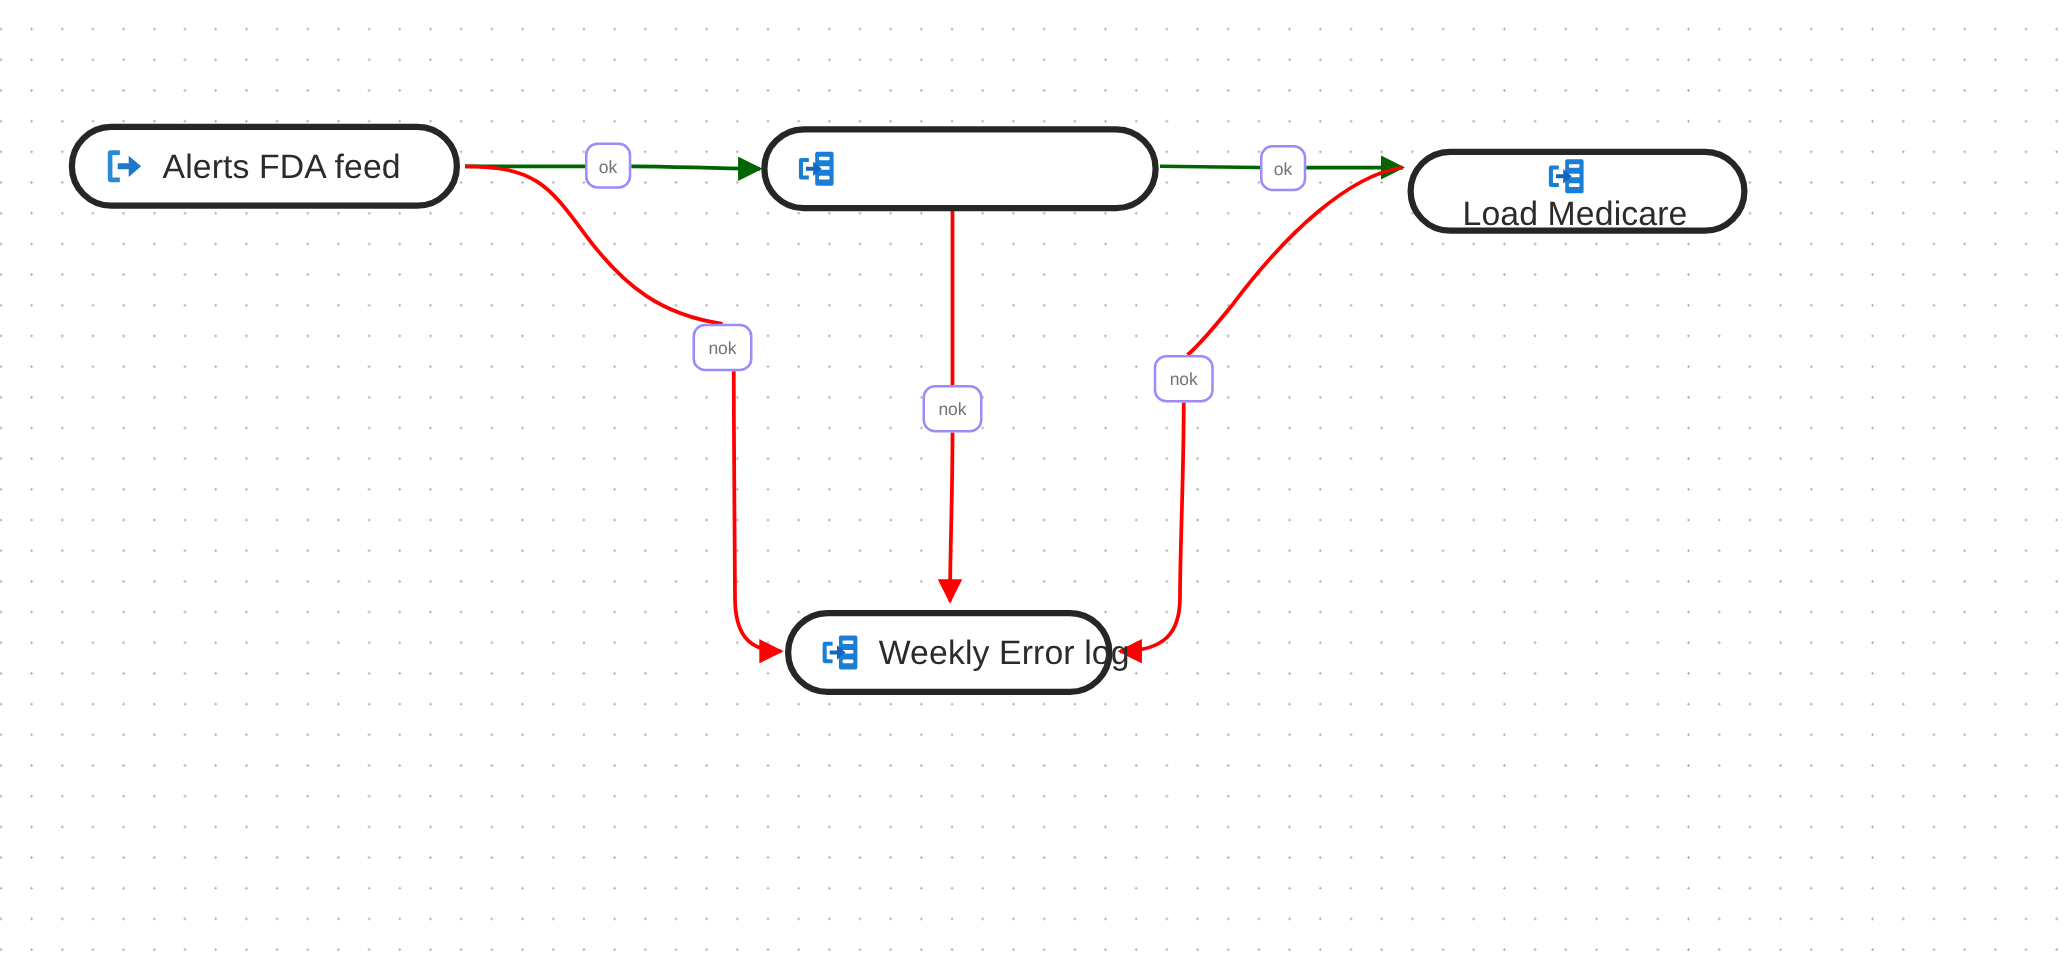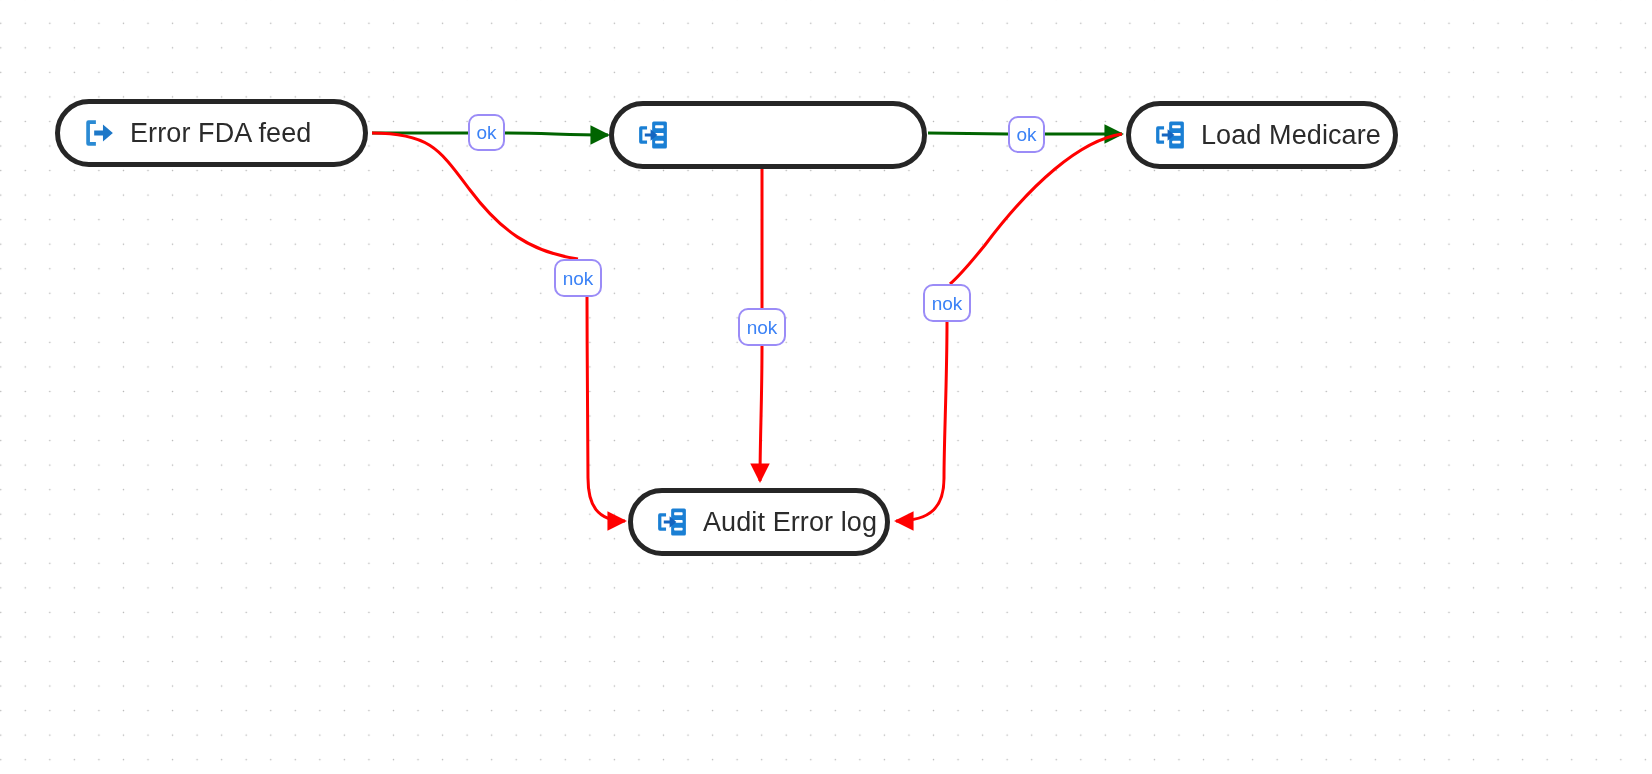--- a/index.html
+++ b/index.html
@@ -54,22 +54,22 @@
     letter-spacing: 0.1px;
   }
 
   
   .badge {
     position: absolute;
     box-sizing: border-box;
     background: #ffffff;
     border: 2.4px solid #9b8cf7;
     border-radius: 10px;
-    color: #3b82f6;
-    font-size: 19px;
+    color: #737373;
+    font-size: 14px;
     line-height: 1;
     display: flex;
     align-items: center;
     justify-content: center;
     padding: 0 6px;
   }
 </style>
 </head>
 <body>
 
@@ -104,56 +104,56 @@
     <path d="M 1122,134 C 1080,140 1030,185 985,245 C 968,266 957,278 950,284" fill="none" stroke="#ff0000" stroke-width="3"></path>
 
     <path d="M 947,322 C 947,380 944,440 944,478 C 944,506 932,521 896,521" fill="none" stroke="#ff0000" stroke-width="3" marker-end="url(#arrow-red)"></path>
   </svg>
 
   <div class="node" style="left:55px; top:99px; width:313px; height:68px;">
     <svg class="node-icon" viewBox="0 0 24 24">
       <path d="M3 4.6 a1.6 1.6 0 0 1 1.6-1.6 h5.2 v2.6 h-4.2 v12.8 h4.2 v2.6 h-5.2 A1.6 1.6 0 0 1 3 19.4 z" fill="#2a8ad4"></path>
       <path d="M8.6 10.3 h6.2 v-4.3 l7.0 6.0 -7.0 6.0 v-4.3 h-6.2 z" fill="#1e78c8"></path>
     </svg>
-    <span class="node-label">Error FDA feed</span>
+    <span class="node-label">Alerts FDA feed</span>
   </div>
 
   <div class="node" style="left:609px; top:101px; width:318px; height:68px;">
     <svg class="node-icon" viewBox="0 0 24 24">
       <rect x="11.4" y="2.4" width="10.4" height="19.2" rx="1.1" fill="#1a7fd4"></rect>
       <rect x="13.5" y="5.2" width="6.0" height="2.0" rx="0.5" fill="#ffffff"></rect>
       <rect x="13.5" y="10.6" width="6.0" height="2.0" rx="0.5" fill="#ffffff"></rect>
       <rect x="13.5" y="16.0" width="6.0" height="2.0" rx="0.5" fill="#ffffff"></rect>
       <path d="M2.2 7.2 a1.3 1.3 0 0 1 1.3-1.3 h4.3 v2.3 h-3.3 v7.6 h3.3 v2.3 h-4.3 a1.3 1.3 0 0 1 -1.3-1.3 z" fill="#1a7fd4"></path>
       <path d="M6.2 10.9 h4.1 v-3.0 l4.8 4.1 -4.8 4.1 v-3.0 h-4.1 z" fill="#1565c0"></path>
     </svg>
   </div>
 
-  <div class="node" style="left:1126px; top:101px; width:272px; height:68px;">
+  <div class="node" style="left:1126px; top:119px; width:272px; height:68px;flex-direction:column;">
     <svg class="node-icon" viewBox="0 0 24 24">
       <rect x="11.4" y="2.4" width="10.4" height="19.2" rx="1.1" fill="#1a7fd4"></rect>
       <rect x="13.5" y="5.2" width="6.0" height="2.0" rx="0.5" fill="#ffffff"></rect>
       <rect x="13.5" y="10.6" width="6.0" height="2.0" rx="0.5" fill="#ffffff"></rect>
       <rect x="13.5" y="16.0" width="6.0" height="2.0" rx="0.5" fill="#ffffff"></rect>
       <path d="M2.2 7.2 a1.3 1.3 0 0 1 1.3-1.3 h4.3 v2.3 h-3.3 v7.6 h3.3 v2.3 h-4.3 a1.3 1.3 0 0 1 -1.3-1.3 z" fill="#1a7fd4"></path>
       <path d="M6.2 10.9 h4.1 v-3.0 l4.8 4.1 -4.8 4.1 v-3.0 h-4.1 z" fill="#1565c0"></path>
     </svg>
     <span class="node-label">Load Medicare</span>
   </div>
 
   <div class="node" style="left:628px; top:488px; width:262px; height:68px;">
     <svg class="node-icon" viewBox="0 0 24 24">
       <rect x="11.4" y="2.4" width="10.4" height="19.2" rx="1.1" fill="#1a7fd4"></rect>
       <rect x="13.5" y="5.2" width="6.0" height="2.0" rx="0.5" fill="#ffffff"></rect>
       <rect x="13.5" y="10.6" width="6.0" height="2.0" rx="0.5" fill="#ffffff"></rect>
       <rect x="13.5" y="16.0" width="6.0" height="2.0" rx="0.5" fill="#ffffff"></rect>
       <path d="M2.2 7.2 a1.3 1.3 0 0 1 1.3-1.3 h4.3 v2.3 h-3.3 v7.6 h3.3 v2.3 h-4.3 a1.3 1.3 0 0 1 -1.3-1.3 z" fill="#1a7fd4"></path>
       <path d="M6.2 10.9 h4.1 v-3.0 l4.8 4.1 -4.8 4.1 v-3.0 h-4.1 z" fill="#1565c0"></path>
     </svg>
-    <span class="node-label">Audit Error log</span>
+    <span class="node-label">Weekly Error log</span>
   </div>
 
   <div class="badge" style="left:468px; top:114px; width:37px; height:37px;">ok</div>
 
   <div class="badge" style="left:554px; top:259px; width:48px; height:38px;">nok</div>
 
   <div class="badge" style="left:1008px; top:116px; width:37px; height:37px;">ok</div>
 
   <div class="badge" style="left:738px; top:308px; width:48px; height:38px;">nok</div>
 

